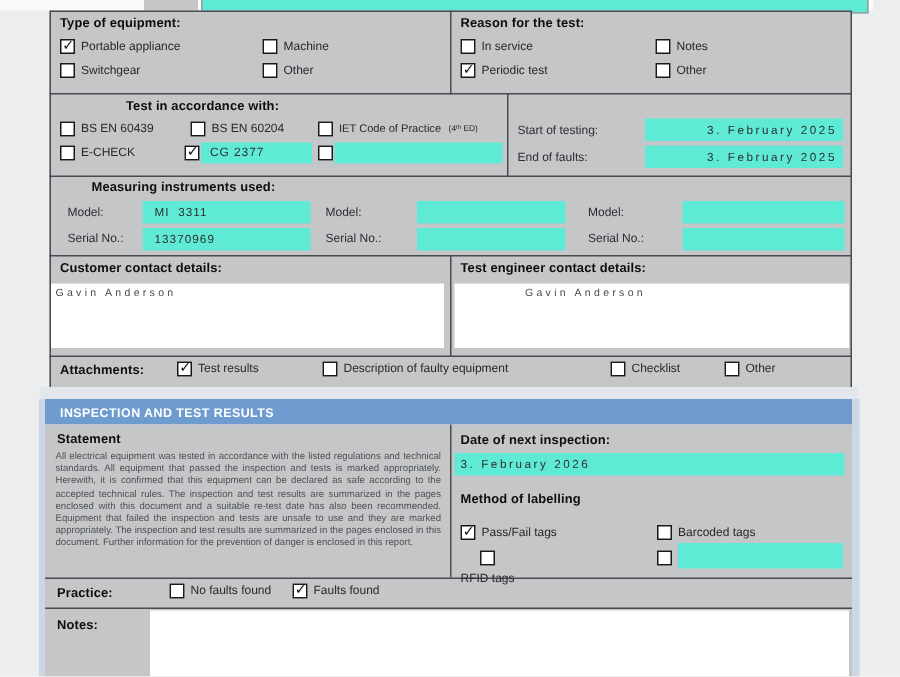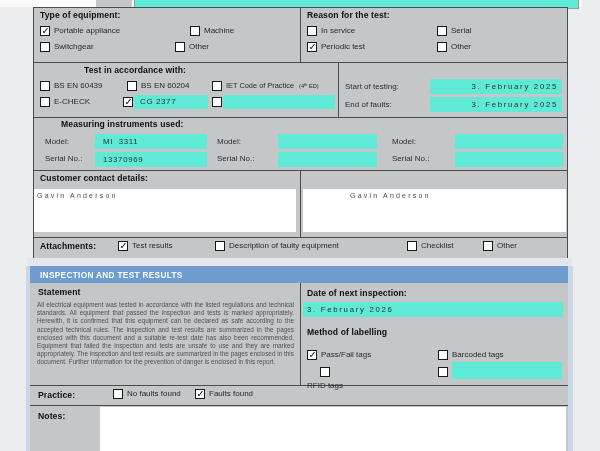--- a/index.html
+++ b/index.html
@@ -43,41 +43,41 @@
   <div class="divider" style="left:33px;top:237px;width:535px;height:1px;"></div>
   <div class="divider" style="left:300px;top:7px;width:1px;height:56px;"></div>
   <div class="divider" style="left:338px;top:62px;width:1px;height:56px;"></div>
   <div class="divider" style="left:300px;top:170px;width:1px;height:68px;"></div>
 
   <div class="bh" style="left:40px;top:10px;">Type of equipment:</div>
   <div class="opt" style="left:40px;top:26px;">
     <span class="cb checked"></span>
     <span class="lbl">Portable appliance</span>
   </div>
-  <div class="opt" style="left:190px;top:26px;">
+  <div class="opt" style="left:175px;top:26px;">
     <span class="cb"></span>
     <span class="lbl">Machine</span>
   </div>
   <div class="opt" style="left:40px;top:42px;">
     <span class="cb"></span>
     <span class="lbl">Switchgear</span>
   </div>
   <div class="opt" style="left:175px;top:42px;">
     <span class="cb"></span>
     <span class="lbl">Other</span>
   </div>
 
   <div class="bh" style="left:307px;top:10px;">Reason for the test:</div>
   <div class="opt" style="left:307px;top:26px;">
     <span class="cb"></span>
     <span class="lbl">In service</span>
   </div>
   <div class="opt" style="left:437px;top:26px;">
     <span class="cb"></span>
-    <span class="lbl">Serial</span>
+    <span class="lbl">Notes</span>
   </div>
   <div class="opt" style="left:307px;top:42px;">
     <span class="cb checked"></span>
     <span class="lbl">Periodic test</span>
   </div>
   <div class="opt" style="left:437px;top:42px;">
     <span class="cb"></span>
     <span class="lbl">Other</span>
   </div>
 
@@ -144,20 +144,21 @@
   </div>
   <div class="rl" style="left:392px;top:154px;">Serial No.:</div>
   <div class="wf" style="left:455px;top:152px;width:108px;height:15px;">
     <span class="v tight"></span>
   </div>
 
   <div class="bh" style="left:40px;top:173px;">Customer contact details:</div>
   <div class="bigbox" style="left:34px;top:189px;width:262px;height:43px;">
     <span class="fv" style="padding-left:3px;">Gavin Anderson</span>
   </div>
+  <div class="bh" style="left:307px;top:173px;">Test engineer contact details:</div>
   <div class="bigbox" style="left:303px;top:189px;width:263px;height:43px;">
     <span class="fv" style="padding-left:47px;">Gavin Anderson</span>
   </div>
 
   <div class="bh" style="left:40px;top:241px;">Attachments:</div>
   <div class="opt" style="left:118px;top:241px;">
     <span class="cb checked"></span>
     <span class="lbl">Test results</span>
   </div>
   <div class="opt" style="left:215px;top:241px;">

